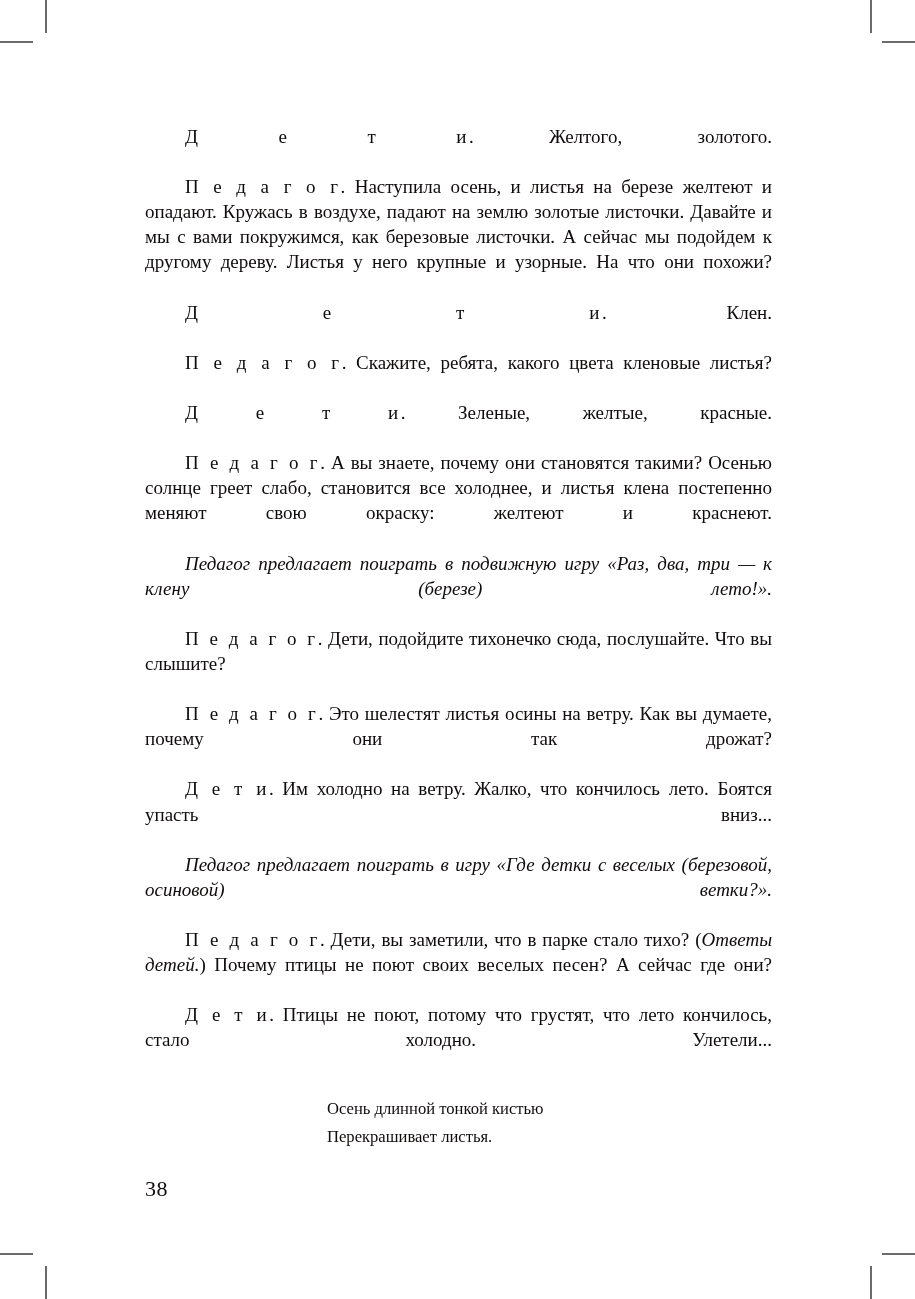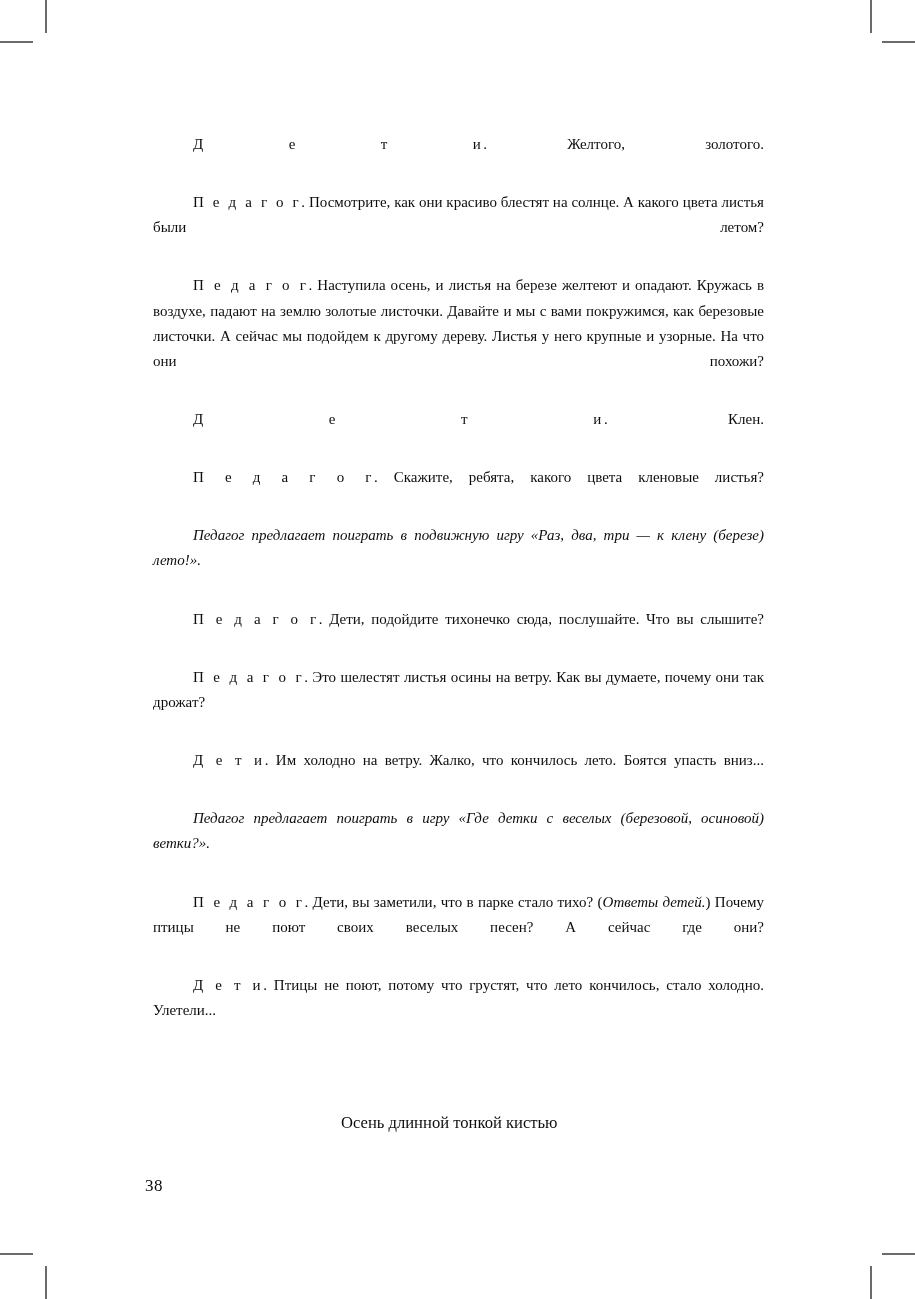--- a/index.html
+++ b/index.html
@@ -37,25 +37,25 @@
 
   
   .textblock {
     position: absolute;
     left: 145px;
     top: 124px;
     width: 627px;
   }
 
   p.para {
-    margin: 8px;
+    margin: 0;
     text-align: justify;
     text-justify: inter-word;
     text-indent: 40px;
-    font-size: 15px;
+    font-size: 19px;
     line-height: 25.1px;
     hyphens: manual;
     -webkit-hyphens: manual;
   }
 
   p.para.italic {
     font-style: italic;
   }
 
   
@@ -79,59 +79,61 @@
 
   
   .verse {
     position: absolute;
     left: 325px;
     top: 1094px;
     font-size: 16.6px;
     line-height: 25.6px;
     white-space: nowrap;
   }
-  .verse-line { margin: 16px; }
+  .verse-line { margin: 2px; }
 
   
   .folio {
     position: absolute;
     left: 145px;
     top: 1176px;
-    font-size: 17px;
+    font-size: 22px;
     letter-spacing: 0.5px;
   }
 </style>
 </head>
 <body>
 
 <div class="page">
 
   <div class="crop v crop-tl-v"></div>
   <div class="crop h crop-tl-h"></div>
   <div class="crop v crop-tr-v"></div>
   <div class="crop h crop-tr-h"></div>
   <div class="crop v crop-bl-v"></div>
   <div class="crop h crop-bl-h"></div>
   <div class="crop v crop-br-v"></div>
   <div class="crop h crop-br-h"></div>
 
   <div class="textblock" id="textblock">
       <p class="para" id="p1"><span class="speaker">Д е т и</span><span class="speaker-dot">.</span> Желтого, золотого.</p>
-      <p class="para" id="p2"><span class="speaker">П е д а г о г</span><span class="speaker-dot">.</span> Посмотрите, как они красиво блестят на солнце. А какого цвета листья были летом?</p>
       <p class="para" id="p4"><span class="speaker">П е д а г о г</span><span class="speaker-dot">.</span> Наступила осень, и листья на березе желтеют и опадают. Кружась в воздухе, падают на землю золотые листочки. Давайте и мы с вами покружимся, как березовые листочки. А сейчас мы подойдем к другому дереву. Листья у него крупные и узорные. На что они похожи?</p>
       <p class="para" id="p7"><span class="speaker">Д е т и</span><span class="speaker-dot">.</span> Клен.</p>
       <p class="para" id="p8"><span class="speaker">П е д а г о г</span><span class="speaker-dot">.</span> Скажите, ребята, какого цвета кленовые листья?</p>
+      <p class="para" id="p9"><span class="speaker">Д е т и</span><span class="speaker-dot">.</span> Зеленые, желтые, красные.</p>
+      <p class="para" id="p10"><span class="speaker">П е д а г о г</span><span class="speaker-dot">.</span> А вы знаете, почему они становятся такими? Осенью солнце греет слабо, становится все холоднее, и листья клена постепенно меняют свою окраску: желтеют и краснеют.</p>
       <p class="para italic" id="p11">Педагог предлагает поиграть в подвижную игру «Раз, два, три — к клену (березе) лето!».</p>
       <p class="para" id="p12"><span class="speaker">П е д а г о г</span><span class="speaker-dot">.</span> Дети, подойдите тихонечко сюда, послушайте. Что вы слышите?</p>
       <p class="para" id="p14"><span class="speaker">П е д а г о г</span><span class="speaker-dot">.</span> Это шелестят листья осины на ветру. Как вы думаете, почему они так дрожат?</p>
       <p class="para" id="p15"><span class="speaker">Д е т и</span><span class="speaker-dot">.</span> Им холодно на ветру. Жалко, что кончилось лето. Боятся упасть вниз...</p>
       <p class="para italic" id="p16">Педагог предлагает поиграть в игру «Где детки с веселых (березовой, осиновой) ветки?».</p>
       <p class="para" id="p17"><span class="speaker">П е д а г о г</span><span class="speaker-dot">.</span> Дети, вы заметили, что в парке стало тихо? (<em class="inline-italic">Ответы детей.</em>) Почему птицы не поют своих веселых песен? А сейчас где они?</p>
       <p class="para" id="p18"><span class="speaker">Д е т и</span><span class="speaker-dot">.</span> Птицы не поют, потому что грустят, что лето кончилось, стало холодно. Улетели...</p>
     </div>
 
   <div class="verse" id="verse">
       <div class="verse-line">Осень длинной тонкой кистью</div>
+      <div class="verse-line">Перекрашивает листья.</div>
     </div>
 
   <div class="folio">38</div>
 
 </div>
 
 </body></html>

